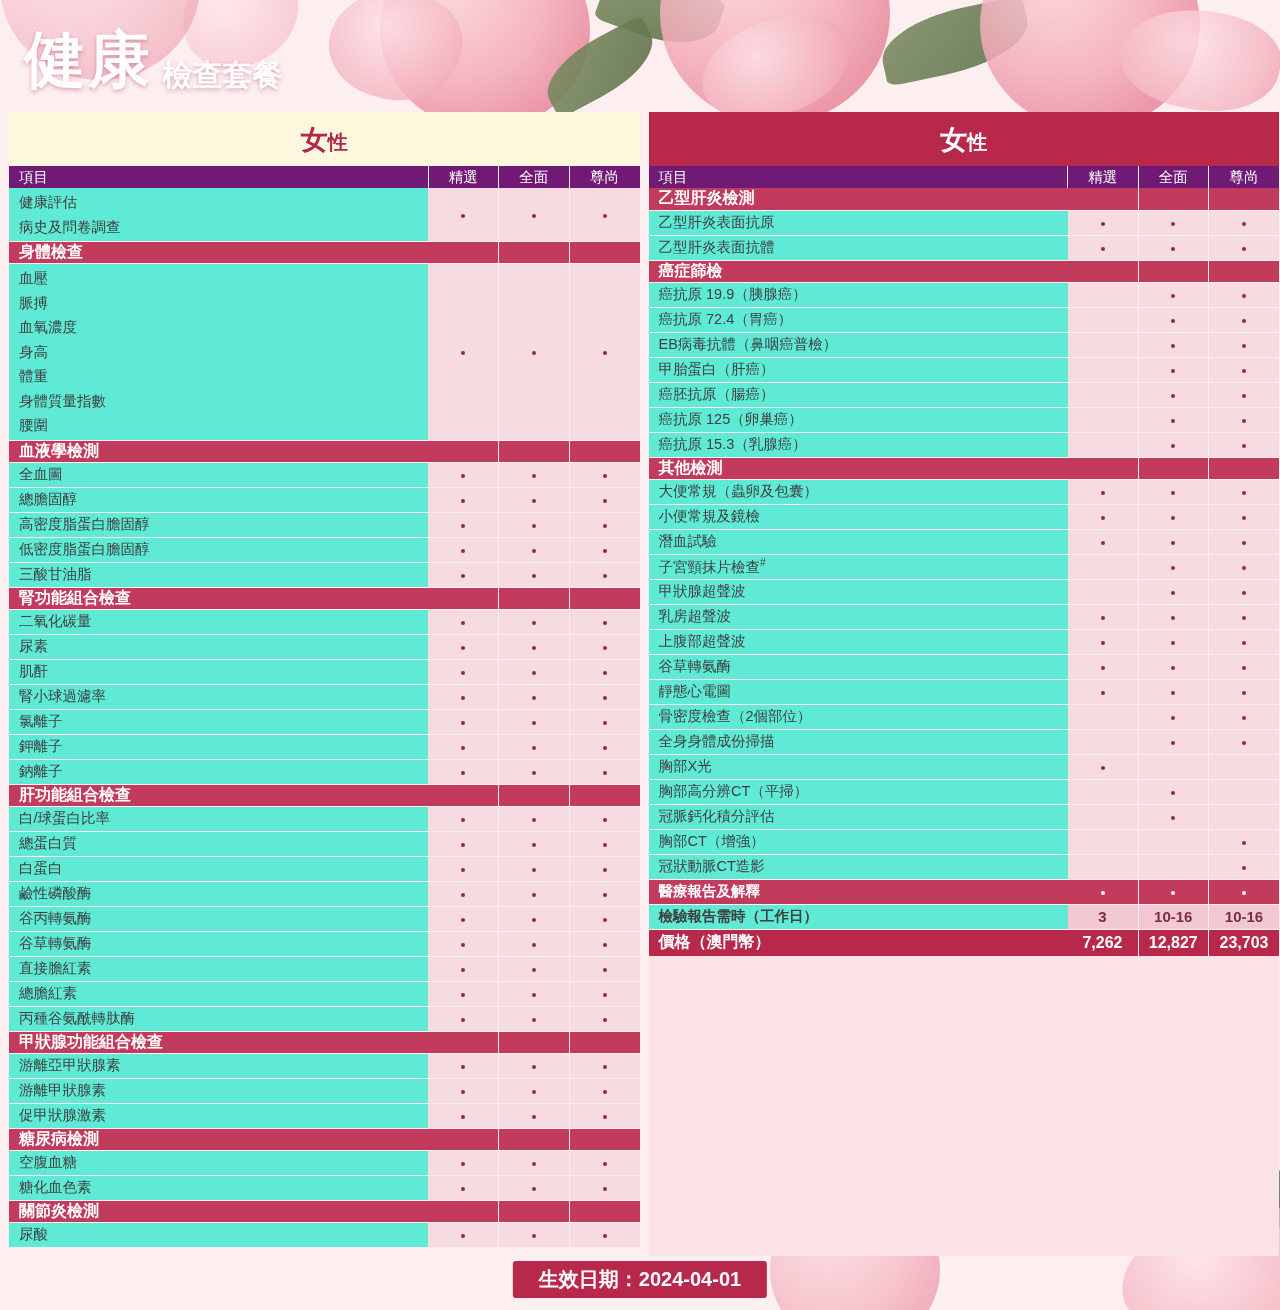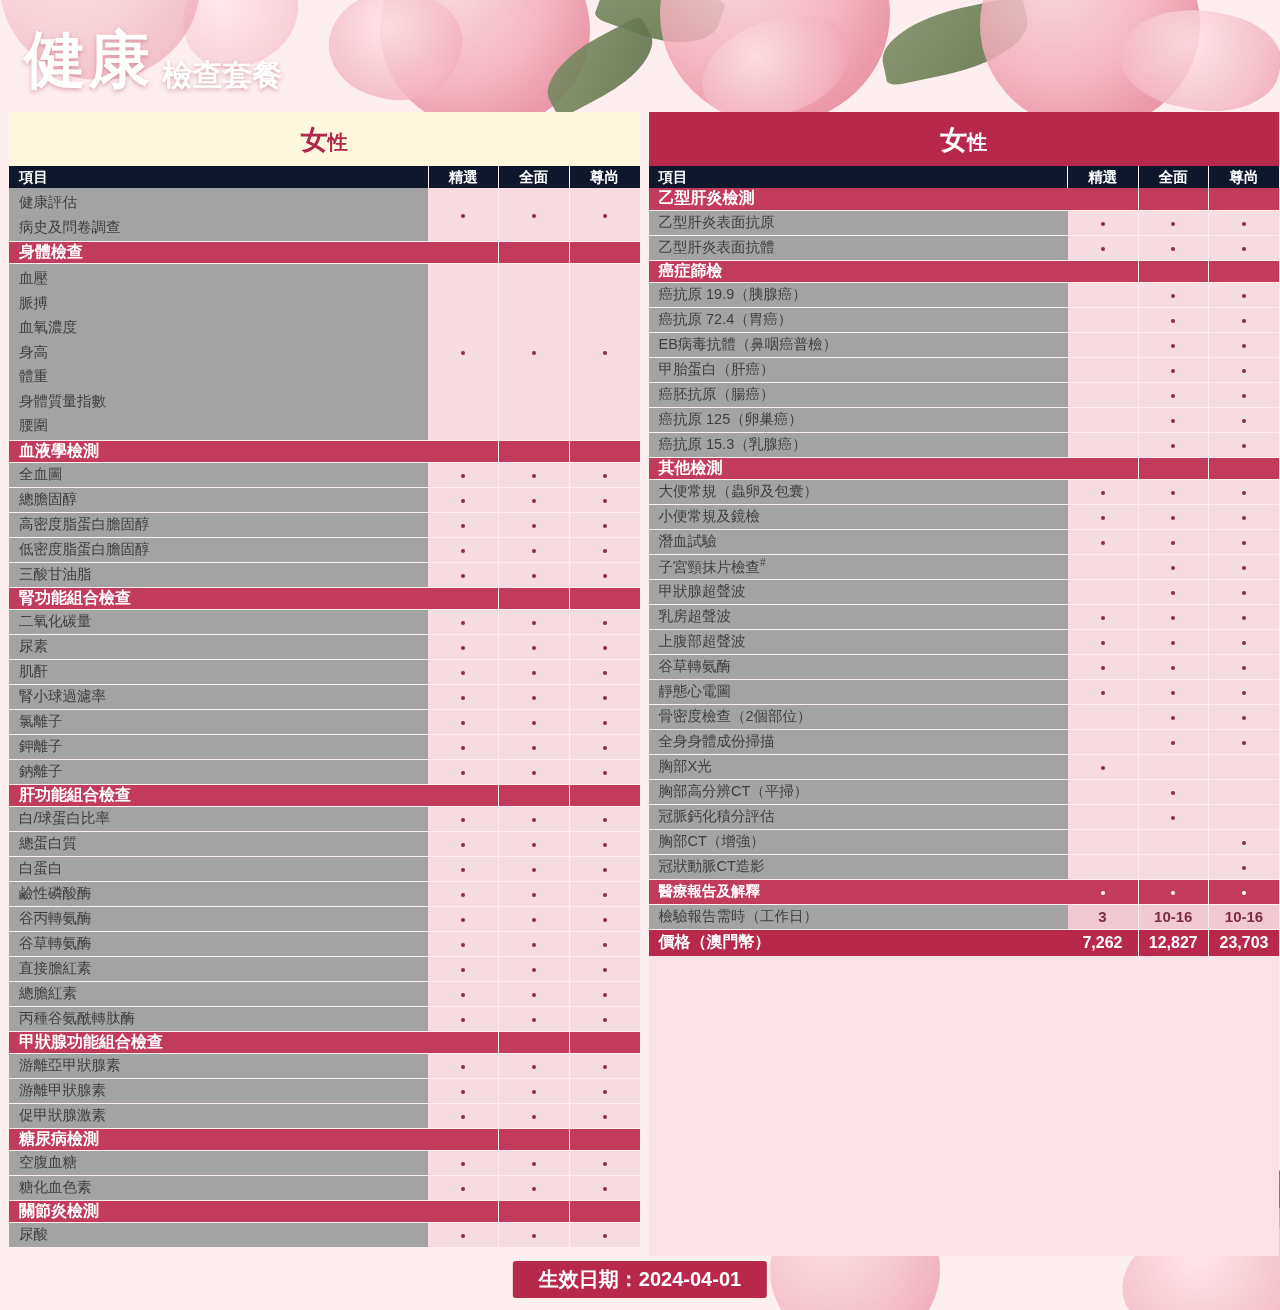--- a/index.html
+++ b/index.html
@@ -71,22 +71,22 @@
     color: #ffffff;
   }
   .col-banner .b1 { font-size: 27px; font-weight: bold; }
   .col-banner .b2 { font-size: 20px; font-weight: bold; }
 
   table { width: 100%; border-collapse: collapse; table-layout: fixed; }
   col.c-item { width: 419px; }
   col.c-plan { width: 70.5px; }
 
   .thead th {
-    background: #0f172a; color: #fff;
-    font-size: 14.5px; font-weight: bold;
+    background: #701a75; color: #fff;
+    font-size: 14.5px; font-weight: normal;
     height: 22px; text-align: center;
     border-right: 1px solid #fdeef0;
   }
   .thead th.item-h { text-align: left; padding-left: 10px; }
   .thead th:last-child { border-right: none; }
 
   tr.section td {
     background: #c23a5c; color: #fff;
     font-size: 16px; font-weight: bold;
     height: 22px; padding-left: 10px;
@@ -94,21 +94,21 @@
   }
   tr.section td.plan { background: #c23a5c; }
 
   tr.row td {
     height: 25px;
     font-size: 14.5px;
     color: #3f3f3f;
     border-bottom: 1px solid #fdeef0;
   }
   td.item {
-    background: #a3a3a3;
+    background: #5eead4;
     padding-left: 10px;
     white-space: nowrap;
   }
   td.plan {
     background: #f6dbe1;
     text-align: center;
     border-right: 1px solid #fdeef0;
     color: #7d2b41;
     font-size: 13px;
   }
@@ -119,21 +119,21 @@
     background: #8c2d46;
     vertical-align: middle;
   }
   
   td.item.multi { white-space: pre-line; line-height: 24.5px; padding-top: 2px; padding-bottom: 2px; }
 
   tr.row.tall td { height: auto; }
 
   
   tr.report td.plan { background: #f2c9d2; color: #7d2b41; font-weight: bold; font-size: 15px; }
-  tr.report td.item { font-weight: normal; }
+  tr.report td.item { font-weight: bold; }
   tr.price td {
     background: #b7284b; color: #fff; font-weight: bold; font-size: 16px;
     height: 27px;
   }
   tr.price td.item { padding-left: 10px; }
   tr.price td.plan { text-align: center; border-right: 1px solid #fdeef0; }
   tr.price td.plan:last-child { border-right: none; }
 
   tr.medreport td { background: #c23a5c; color:#fff; font-weight: bold; margin-top: 47px; }
   tr.medreport td.plan { background: #c23a5c; }

